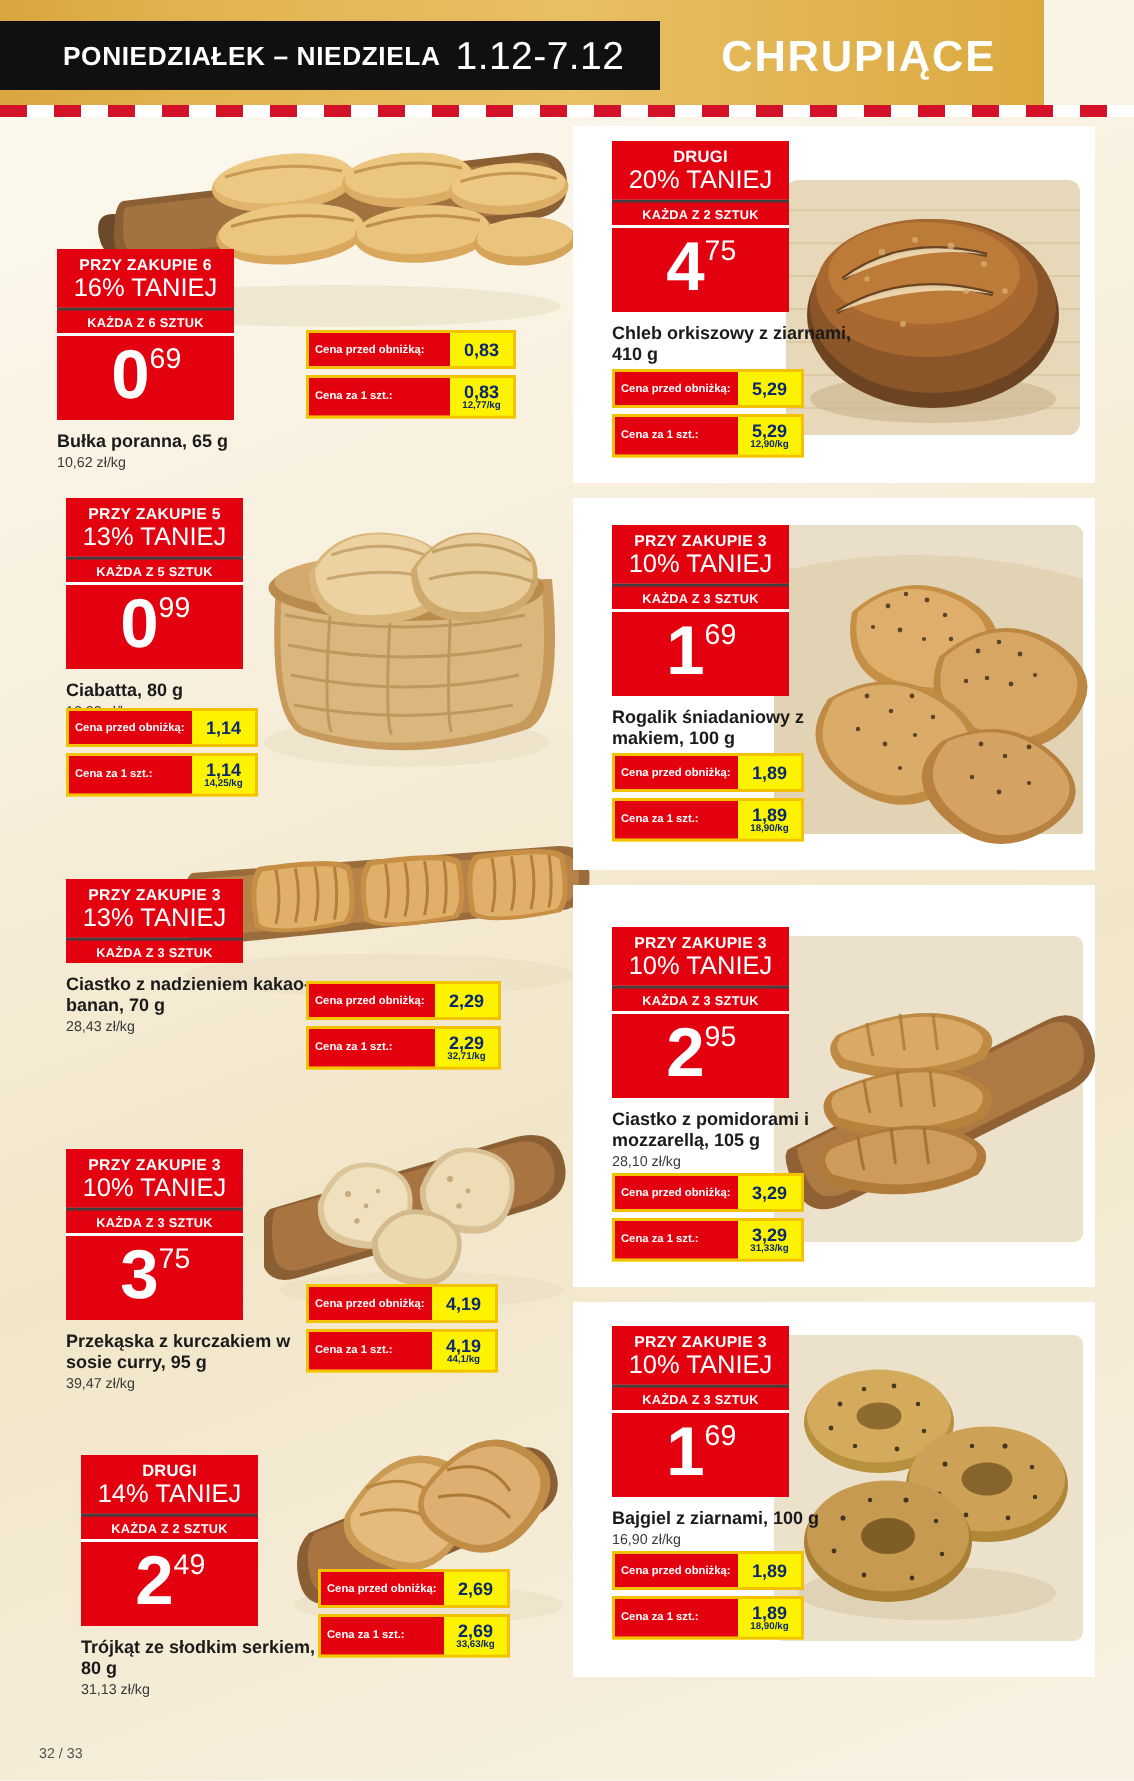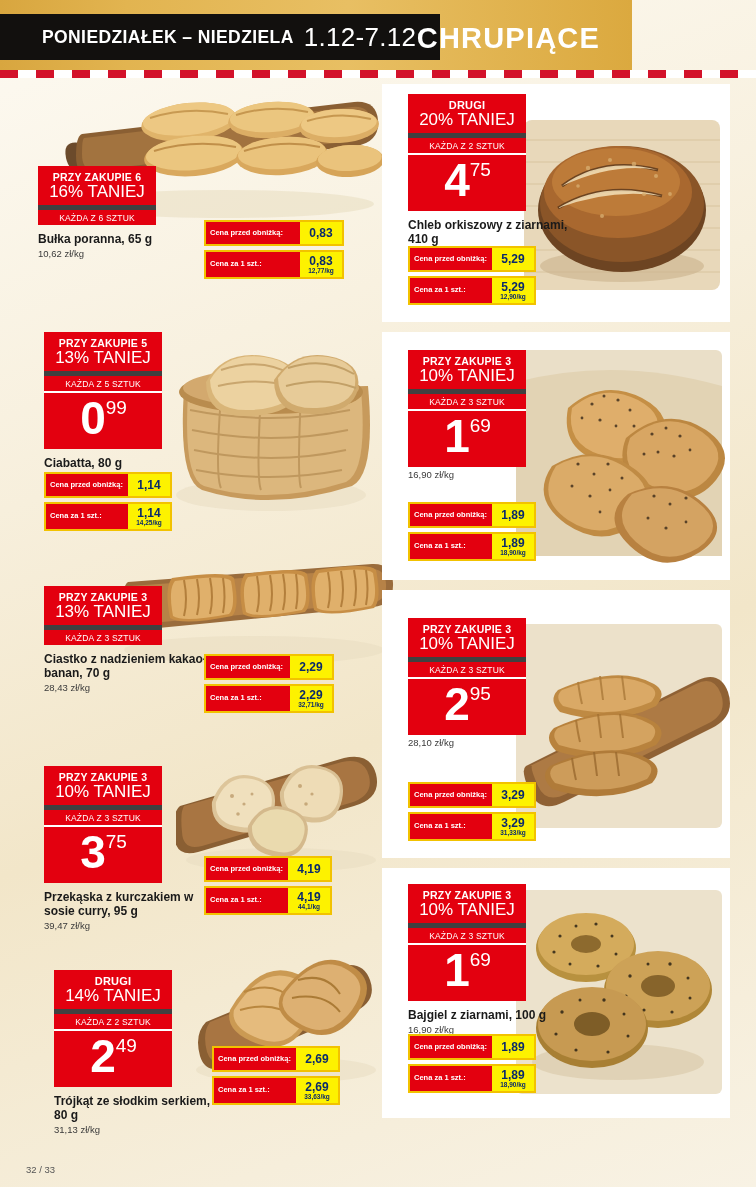--- a/index.html
+++ b/index.html
@@ -9,21 +9,21 @@
     background: #faf6ec;
     position: relative;
     overflow: hidden;
   }
   .page {
     width: 756px; height: 1187px; position: relative;
     background: linear-gradient(160deg,#fdfaf2 0%,#f7efdc 35%,#f2e6c9 60%,#f8f2e4 100%);
   }
   
   .header {
-    position: absolute; top: 0; left: 0; width: 632px; height: 78px;
+    position: absolute; top: 0; left: 0; width: 696px; height: 78px;
     background: linear-gradient(90deg,#d8a63f 0%,#e2b450 20%,#e8bf63 55%,#dba93f 100%);
   }
   .header-black {
     position: absolute; left: 0; top: 14px; width: 440px; height: 46px;
     background: #12100e;
     display: flex; align-items: center;
   }
   .header-black .dates-label {
     color: #fff; font-weight: bold; font-size: 17.5px; letter-spacing: .4px;
     margin-left: 42px;
@@ -54,22 +54,22 @@
   .promo {
     background: #e3000f; color: #fff; width: 118px;
     padding: 5px 0 4px; text-align: center; position: relative;
   }
   .promo .l1 { font-size: 10.5px; font-weight: bold; letter-spacing: .2px; }
   .promo .l2 { font-size: 17px; font-weight: normal; line-height: 1.05; }
   .promo.drugi .l1 { font-size: 11px; }
 
   .qty {
     background: #e3000f; color: #fff; width: 118px;
-    border-top: 5px solid #404040;
-    font-size: 8.5px; font-weight: normal; text-align: center; padding: 3px 0 2px;
+    border-top: 2px solid #404040;
+    font-size: 8.5px; font-weight: bold; text-align: center; padding: 3px 0 2px;
     letter-spacing: .2px;
   }
   .pricebox {
     background: #e3000f; color: #fff; width: 118px;
     border-top: 2px solid #fff;
     padding: 2px 0 8px 0;
     text-align: center;
     position: relative;
   }
   .pricebox .amount {
@@ -166,20 +166,23 @@
           <ellipse cx="296" cy="74" rx="32" ry="13" fill="#eac37c" transform="rotate(-3 296 77)"></ellipse>
         </g>
       </svg>
 
       <div style="position:absolute; left:12px; top:82px; width:132px;">
         <div class="promo">
           <div class="l1">PRZY ZAKUPIE 6</div>
           <div class="l2">16% TANIEJ</div>
         </div>
         <div class="qty">KAŻDA Z 6 SZTUK</div>
+        <div class="pricebox">
+          <span class="amount">0</span><span class="cents">69</span>
+        </div>
         <div class="prodname">Bułka poranna, 65 g</div>
         <div class="unitprice">10,62 zł/kg</div>
       </div>
 
       <div class="oldbox" style="position:absolute; left:178px; top:136px; width:140px;">
         <div class="oldrow">
           <div class="lbl">Cena przed obniżką:</div>
           <div class="val">
               <span>0,83</span>
             </div>
@@ -560,20 +563,21 @@
 
       <div style="position:absolute; left:26px; top:18px; width:118px;">
         <div class="promo">
           <div class="l1">PRZY ZAKUPIE 3</div>
           <div class="l2">10% TANIEJ</div>
         </div>
         <div class="qty">KAŻDA Z 3 SZTUK</div>
         <div class="pricebox">
           <span class="amount">1</span><span class="cents">69</span>
         </div>
+        <div class="prodname">Rogalik śniadaniowy z makiem, 100 g</div>
         <div class="unitprice">16,90 zł/kg</div>
       </div>
 
       <div class="oldbox" style="position:absolute; left:26px; top:170px; width:128px;">
         <div class="oldrow">
           <div class="lbl">Cena przed obniżką:</div>
           <div class="val">
               <span>1,89</span>
             </div>
         </div>
@@ -623,20 +627,21 @@
 
       <div style="position:absolute; left:26px; top:28px; width:118px;">
         <div class="promo">
           <div class="l1">PRZY ZAKUPIE 3</div>
           <div class="l2">10% TANIEJ</div>
         </div>
         <div class="qty">KAŻDA Z 3 SZTUK</div>
         <div class="pricebox">
           <span class="amount">2</span><span class="cents">95</span>
         </div>
+        <div class="prodname">Ciastko z pomidorami i mozzarellą, 105 g</div>
         <div class="unitprice">28,10 zł/kg</div>
       </div>
 
       <div class="oldbox" style="position:absolute; left:26px; top:192px; width:128px;">
         <div class="oldrow">
           <div class="lbl">Cena przed obniżką:</div>
           <div class="val">
               <span>3,29</span>
             </div>
         </div>

